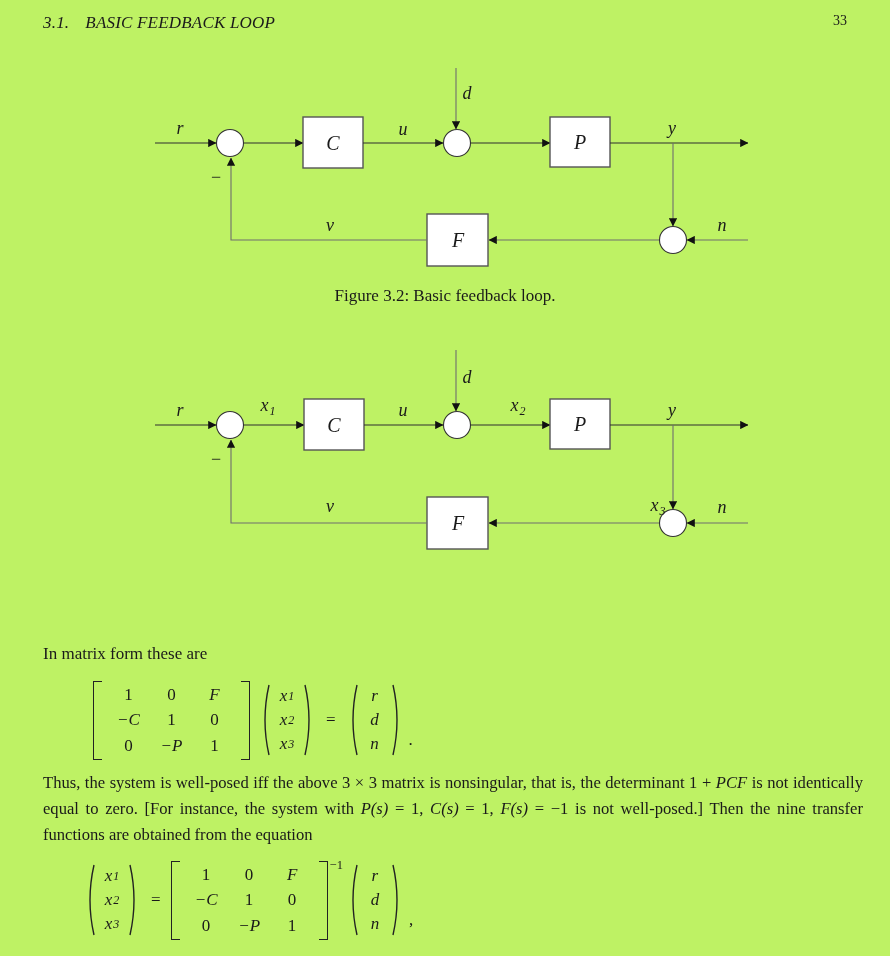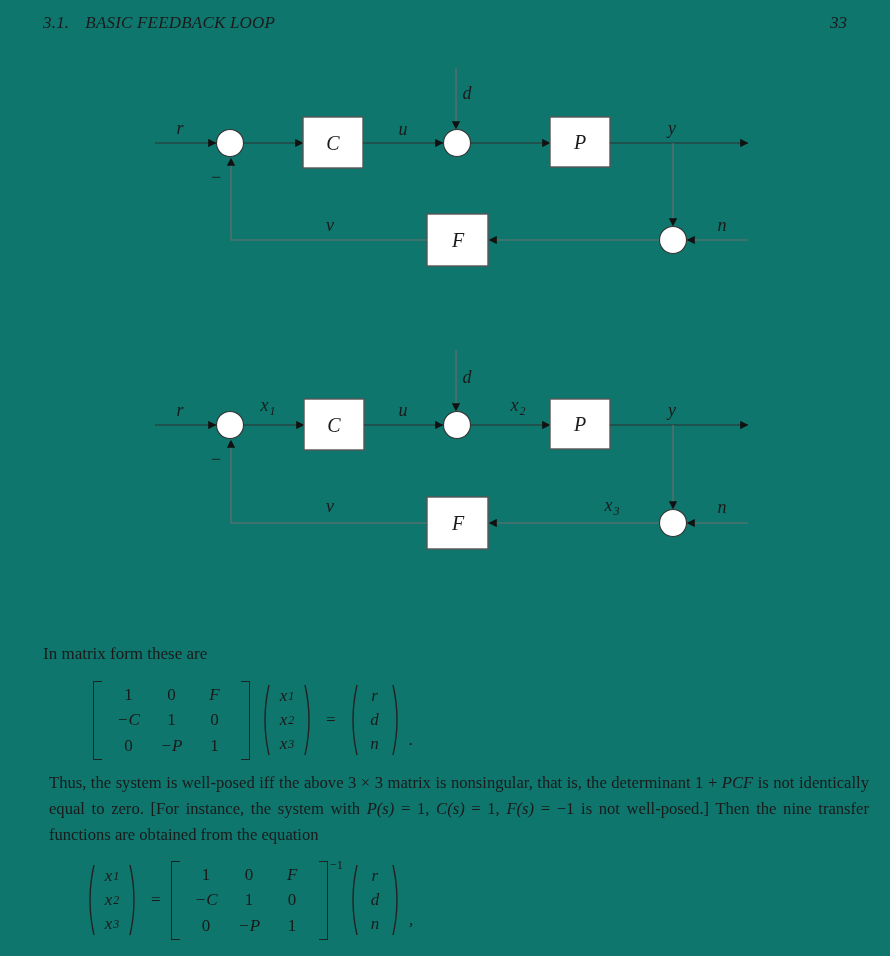--- a/index.html
+++ b/index.html
@@ -1,34 +1,34 @@
 <!DOCTYPE html>
 <html><head>
 <meta charset="utf-8">
 <style>
   html,body{margin:0;padding:0;background:#ffffff;}
   .page{
-    position:relative;width:890px;height:956px;background:#0f766e;
+    position:relative;width:890px;height:956px;background:#bef264;
     font-family:"Liberation Serif","DejaVu Serif",serif;color:#1a1a1a;overflow:hidden;
   }
   
   .hdr-left{position:absolute;left:43px;top:13px;font-style:italic;font-size:17px;letter-spacing:.2px;}
   .hdr-left .sec{margin-right:16px;}
-  .hdr-num{position:absolute;right:43px;top:13px;font-size:17px;font-style:italic;}
+  .hdr-num{position:absolute;right:43px;top:13px;font-size:14px;}
   
   .dsvg{position:absolute;left:0;top:0;width:890px;height:956px;}
   
   .mlabel{position:absolute;transform:translate(-50%,-50%);font-style:italic;font-size:18px;white-space:nowrap;}
   .blabel{position:absolute;transform:translate(-50%,-50%);font-style:italic;font-size:20px;}
   .minuslabel{position:absolute;transform:translate(-50%,-50%);font-size:18px;}
   .sub{font-size:12px;font-style:italic;vertical-align:-4px;margin-left:1px;}
   
   .caption{position:absolute;left:0;width:890px;text-align:center;font-size:17px;}
   .intro{position:absolute;left:43px;top:644px;font-size:17px;font-family:Liberation Serif, serif;}
-  .para{position:absolute;left:43px;top:770px;width:820px;font-size:16.6px;line-height:26px;text-align:justify;margin-left:6px;}
+  .para{position:absolute;left:43px;top:770px;width:820px;font-size:16.6px;line-height:26px;text-align:justify;}
   .mi{font-style:italic;}
   
   .eq{position:absolute;display:flex;align-items:center;font-size:17px;}
   .brak{align-self:stretch;width:8px;}
   .brak.l{border-left:1.6px solid #222;border-top:1.6px solid #222;border-bottom:1.6px solid #222;}
   .brak.r{border-right:1.6px solid #222;border-top:1.6px solid #222;border-bottom:1.6px solid #222;}
   .matrix{display:grid;grid-template-columns:repeat(3,43px);padding:1px 5px;}
   .mcell{height:25.5px;display:flex;align-items:center;justify-content:center;}
   .it{font-style:italic;}
   .vec{display:flex;flex-direction:column;padding:2px 3px;}
@@ -99,28 +99,29 @@
   <div class="mlabel" style="left:180px;top:128px">r</div>
   <div class="mlabel" style="left:403px;top:129px">u</div>
   <div class="mlabel" style="left:467px;top:93px">d</div>
   <div class="mlabel" style="left:672px;top:128px">y</div>
   <div class="mlabel" style="left:722px;top:225px">n</div>
   <div class="mlabel" style="left:330px;top:225px">v</div>
   <div class="minuslabel" style="left:216px;top:177px">−</div>
   <div class="blabel" style="left:333px;top:143px">C</div>
   <div class="blabel" style="left:580px;top:142px">P</div>
   <div class="blabel" style="left:458px;top:240px">F</div>
+  <div class="caption" style="top:286px">Figure 3.2: Basic feedback loop.</div>
 
   <div class="mlabel" style="left:180px;top:410px">r</div>
   <div class="mlabel" style="left:268px;top:407px"><span>x</span><span class="sub">1</span></div>
   <div class="mlabel" style="left:403px;top:410px">u</div>
   <div class="mlabel" style="left:467px;top:377px">d</div>
   <div class="mlabel" style="left:518px;top:407px"><span>x</span><span class="sub">2</span></div>
   <div class="mlabel" style="left:672px;top:410px">y</div>
-  <div class="mlabel" style="left:612px;top:507px"><span>x</span><span class="sub">3</span></div>
+  <div class="mlabel" style="left:658px;top:507px"><span>x</span><span class="sub">3</span></div>
   <div class="mlabel" style="left:722px;top:507px">n</div>
   <div class="mlabel" style="left:330px;top:506px">v</div>
   <div class="minuslabel" style="left:216px;top:459px">−</div>
   <div class="blabel" style="left:334px;top:425px">C</div>
   <div class="blabel" style="left:580px;top:424px">P</div>
   <div class="blabel" style="left:458px;top:523px">F</div>
 
   <div class="intro">In matrix form these are</div>
 
   <div class="eq" style="left:93px;top:681px">

